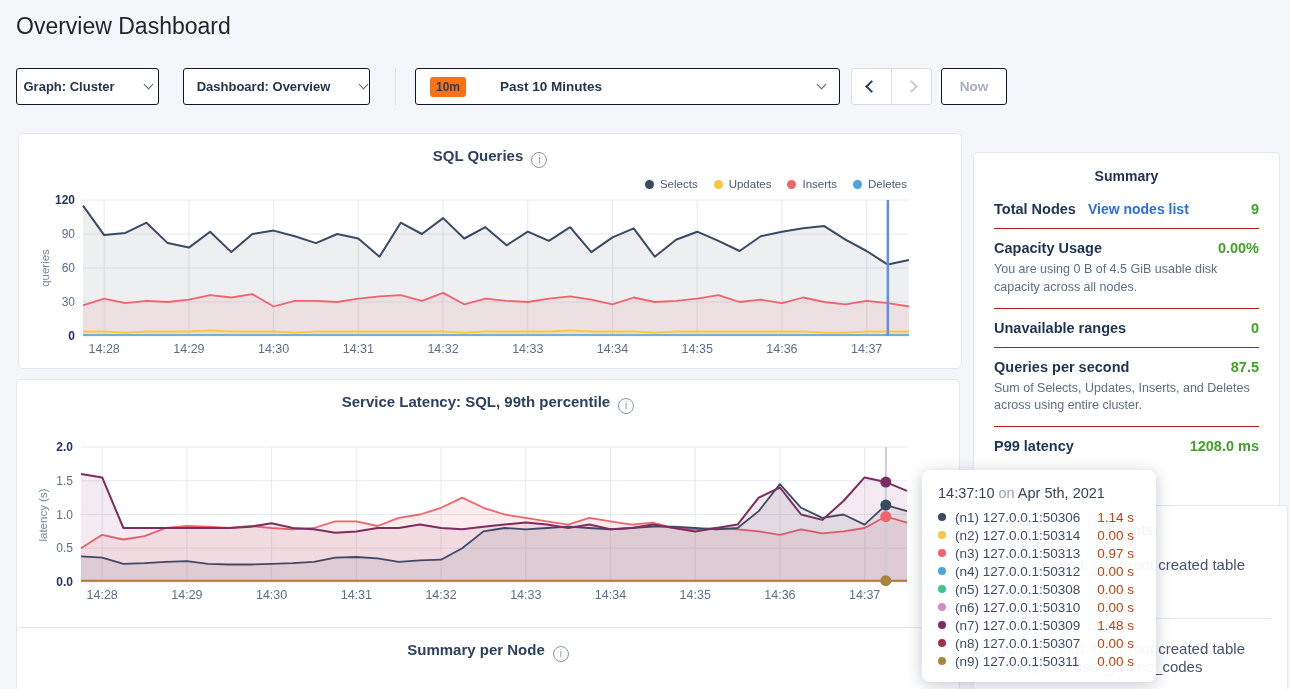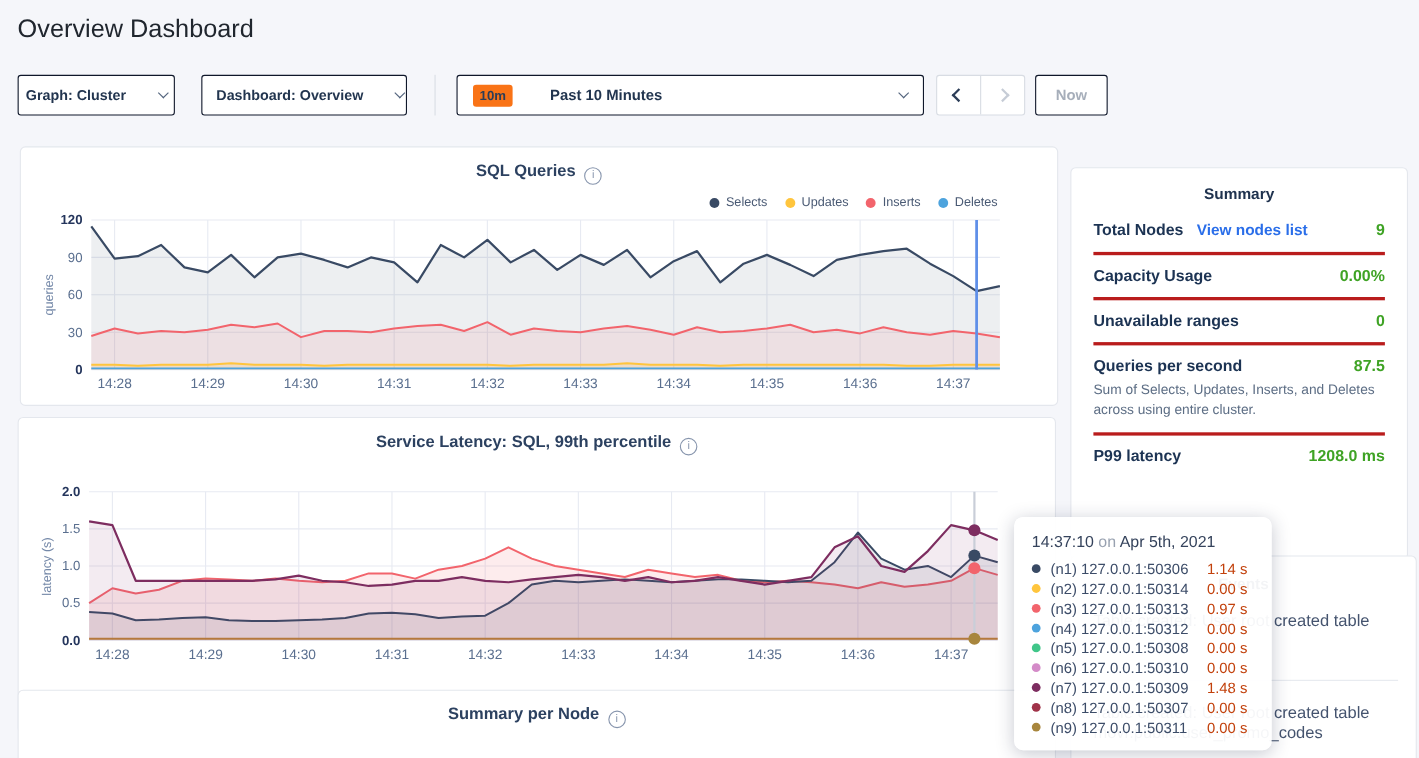--- a/index.html
+++ b/index.html
@@ -42,21 +42,21 @@
   .legend { position:absolute; right:54px; top:44px; display:flex; gap:16px; }
   .legend-item { display:flex; align-items:center; font-size:11.5px; color:#4a5a74; }
   .legend-item i { width:9px; height:9px; border-radius:50%; margin-right:6px; }
   .y-unit { position:absolute; width:120px; text-align:center; transform:rotate(-90deg);
             font-size:11.5px; color:#7488a8; left:-34px; }
   svg text { font-family:"Liberation Sans","DejaVu Sans",sans-serif; }
 
   .summary-title { text-align:center; font-size:14px; font-weight:bold; color:#20334f; margin:15px 0 6px; }
   .summary-rows { padding:0 20px; }
   .s-row { padding:11px 0; }
-  .s-row + .s-row { border-top:3px solid #b91c1c; }
+  .s-row + .s-row { border-top:1px solid #b91c1c; }
   .s-head { display:flex; align-items:baseline; }
   .s-label { font-size:14.5px; font-weight:bold; color:#1c3353; }
   .s-link { font-size:14px; font-weight:bold; margin-left:12px; cursor:pointer; }
   .s-value { margin-left:auto; font-size:14.5px; font-weight:bold; }
   .s-desc { margin-top:5px; font-size:12.5px; line-height:1.42; color:#5d6e85; }
 
   .events-title { position:absolute; top:16px; width:100%; text-align:center; font-size:14px;
                   font-weight:bold; color:#20334f; }
   .event-line { position:absolute; left:20px; white-space:nowrap; font-size:15px; color:#44536e; }
   .events-divider { position:absolute; left:20px; right:16px; top:112px; height:1px; background:#e6e9ef; }
@@ -232,20 +232,21 @@
           <span class="s-label">Total Nodes</span>
           <span class="s-link" style="color: rgb(42, 110, 233);">View nodes list</span>
           <span class="s-value" style="color: rgb(63, 163, 37);">9</span>
         </div>
       </div>
       <div class="s-row">
         <div class="s-head">
           <span class="s-label">Capacity Usage</span>
           <span class="s-value" style="color: rgb(63, 163, 37);">0.00%</span>
         </div>
+        <div class="s-desc">You are using 0 B of 4.5 GiB usable disk capacity across all nodes.</div>
       </div>
       <div class="s-row">
         <div class="s-head">
           <span class="s-label">Unavailable ranges</span>
           <span class="s-value" style="color: rgb(63, 163, 37);">0</span>
         </div>
       </div>
       <div class="s-row">
         <div class="s-head">
           <span class="s-label">Queries per second</span>

